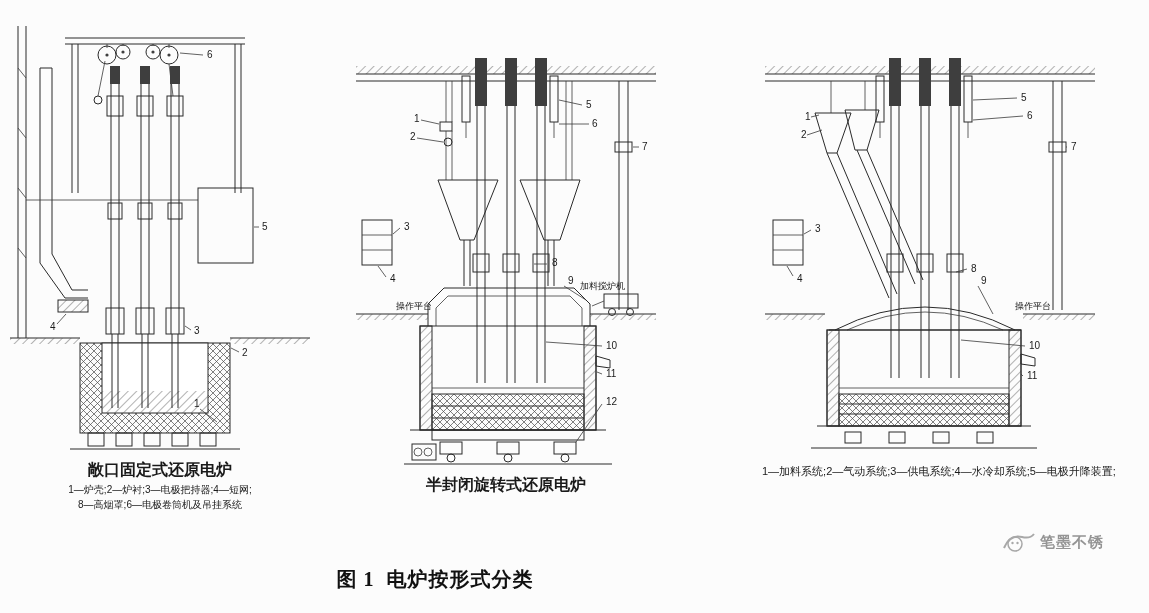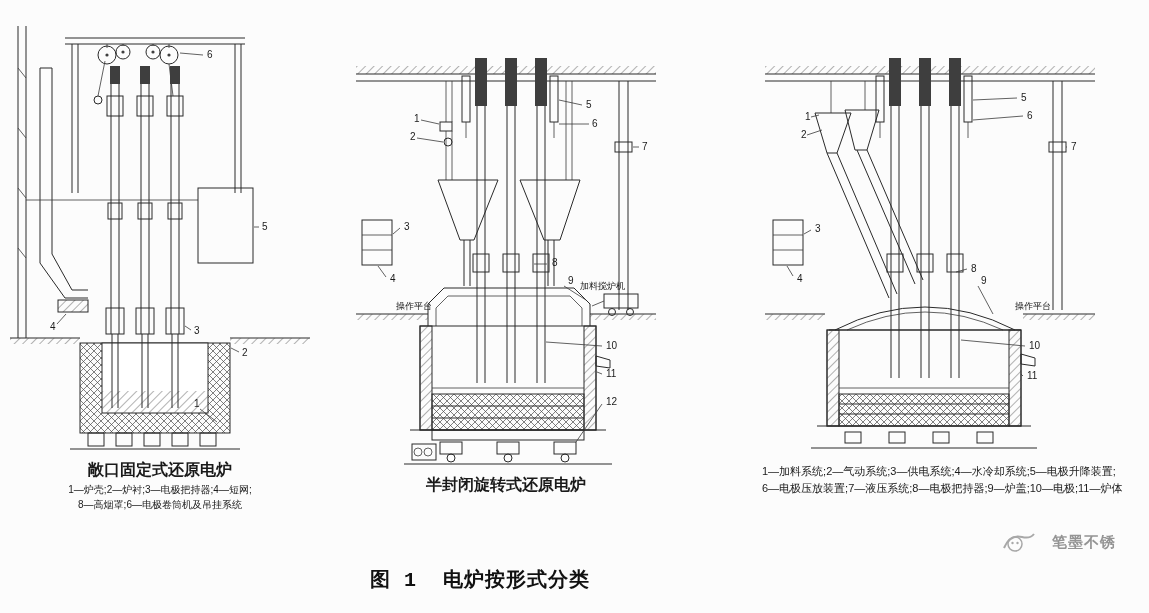--- a/index.html
+++ b/index.html
@@ -8,26 +8,26 @@
     background:#fcfcfc;color:#1a1a1a;
     font-family:"Liberation Sans", sans-serif;
   }
   .diagram{position:absolute;}
   .diagram svg{display:block;margin:0 auto;}
   .cap{margin-top:5px;text-align:center;line-height:1.5;}
   .cap-title{font-size:16px;font-weight:bold;white-space:nowrap;}
   .cap-line{font-size:11px;white-space:nowrap;}
   #diag1 .cap-line{font-size:10px;}
   .figure-caption{
-    position:absolute;left:280px;top:566px;width:310px;text-align:right;
-    font-family:Liberation Mono, monospace;font-weight:700;font-size:20px;
+    position:absolute;left:280px;top:566px;width:310px;text-align:center;
+    font-family:Liberation Serif, serif;font-weight:700;font-size:20px;
     letter-spacing:1px;white-space:pre;color:#111;
   }
   .watermark{
-    position:absolute;left:1002px;top:528px;display:flex;align-items:center;gap:16px;
+    position:absolute;left:1002px;top:528px;display:flex;align-items:center;gap:4px;
     color:#949494;
   }
   .wm-text{font-size:15px;font-weight:bold;letter-spacing:1px;}
   
   .ln{stroke:#2a2a2a;stroke-width:1;fill:none;}
   .thin{stroke:#3a3a3a;stroke-width:.8;fill:none;}
   .dark{fill:#3e3e3e;stroke:none;}
   .lbl{font-size:10px;fill:#1a1a1a;}
   .ann{font-size:9px;fill:#1a1a1a;}
 </style>
@@ -426,21 +426,20 @@
       <text class="lbl" x="216" y="226">9</text>
       <line class="thin" x1="260" y1="288" x2="196" y2="282"></line>
       <text class="lbl" x="264" y="291">10</text>
       <line class="thin" x1="258" y1="318" x2="256" y2="316"></line>
       <text class="lbl" x="262" y="321">11</text>
     </g>
   </svg>
 
   <div class="cap">
     <div class="cap-line">1—加料系统;2—气动系统;3—供电系统;4—水冷却系统;5—电极升降装置;</div>
-    <div class="cap-line">6—电极压放装置;7—液压系统;8—电极把持器;9—炉盖;10—电极;11—炉体</div>
   </div>
 </div>
 
 <div class="figure-caption">图 1  电炉按形式分类</div>
 
 <div class="watermark">
   <svg width="34" height="28" viewBox="0 0 34 28">
     <path d="M2,20 Q8,6 20,9 Q28,11 32,6" stroke="#a8a8a8" stroke-width="2" fill="none"></path>
     <circle cx="13" cy="16" r="7" stroke="#a8a8a8" stroke-width="1.5" fill="none"></circle>
     <circle cx="10.5" cy="15" r="1.2" fill="#a8a8a8"></circle>

